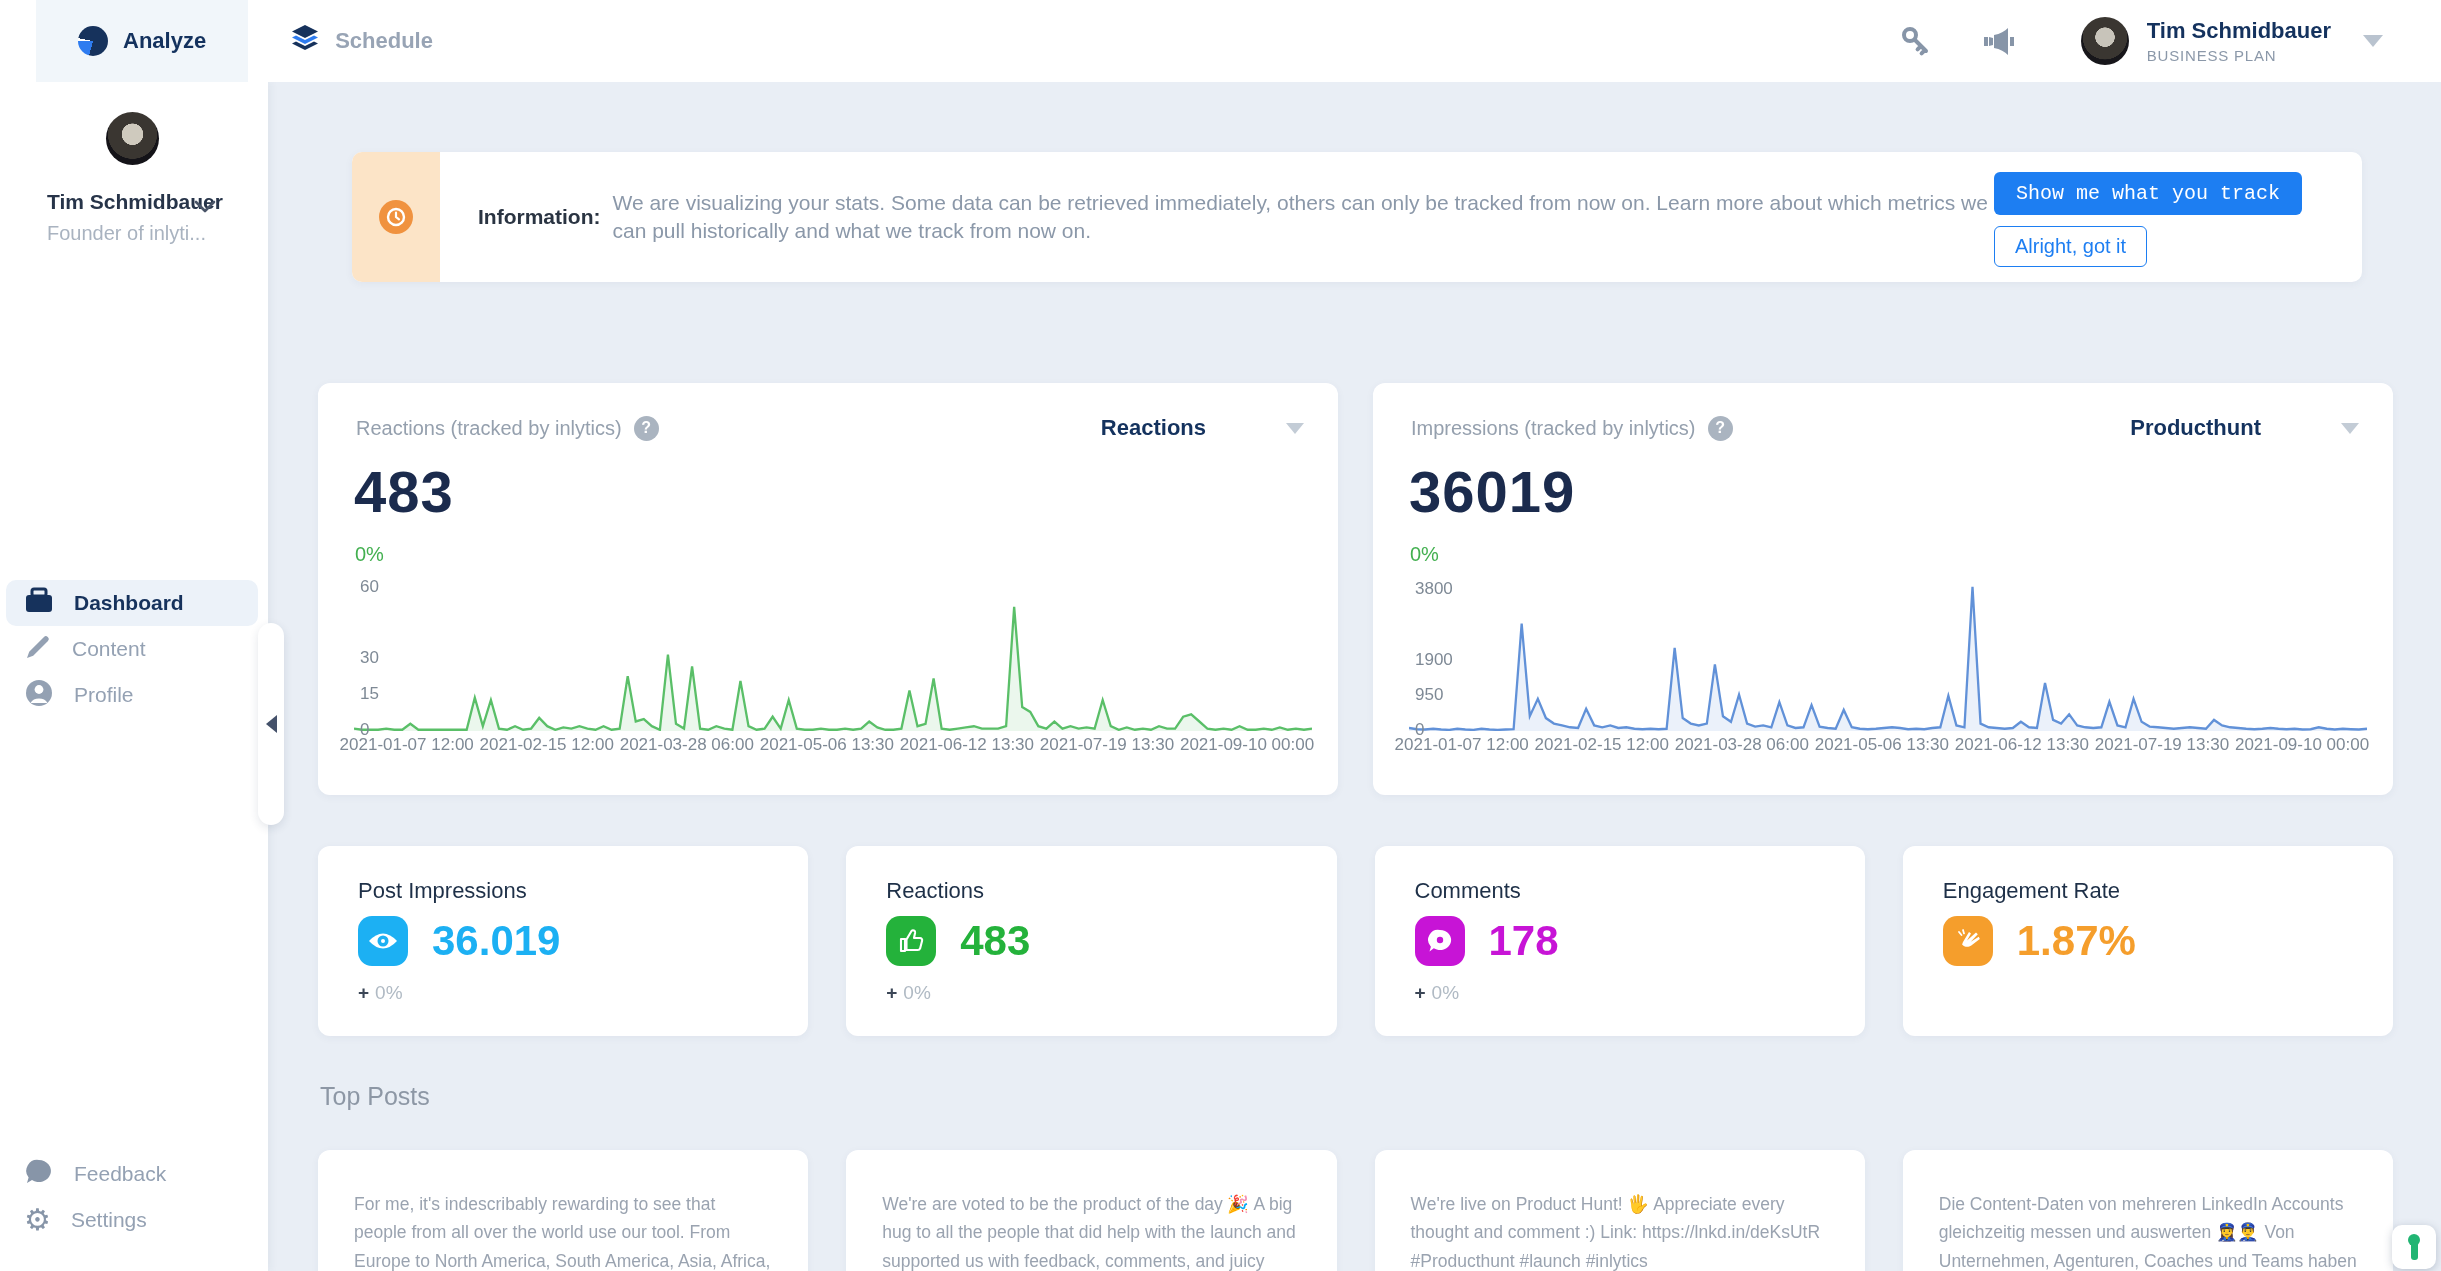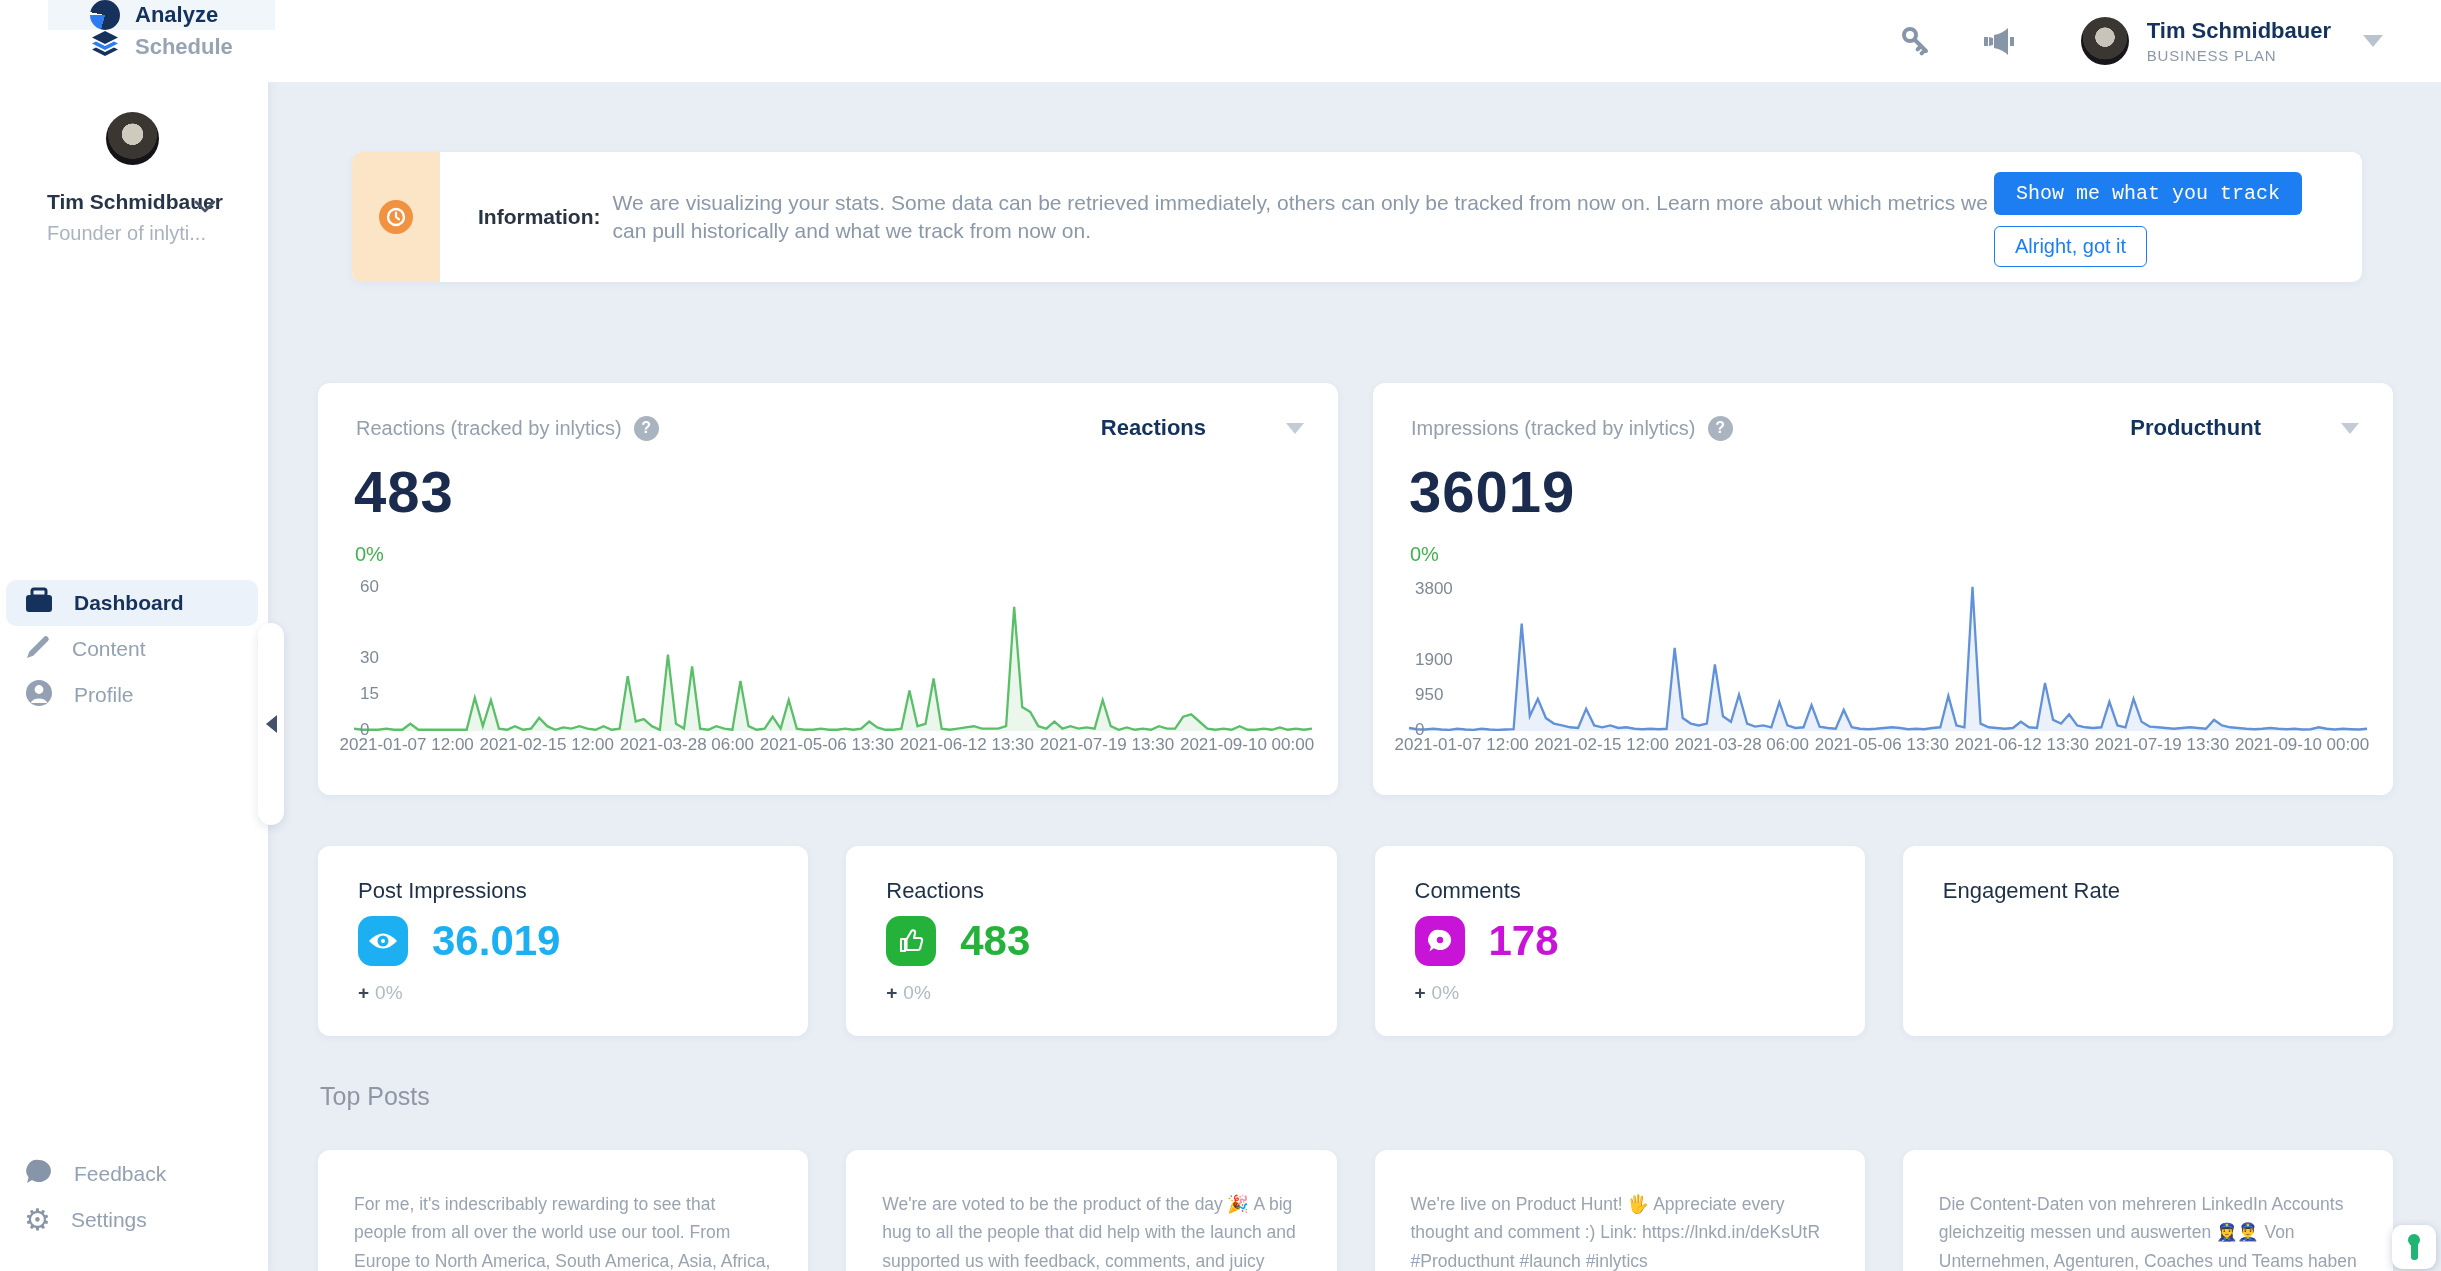--- a/index.html
+++ b/index.html
@@ -7,21 +7,21 @@
   body { font-family:"Liberation Sans","DejaVu Sans",sans-serif; background:#e9eef5; position:relative; }
 
   
   .navbar { position:absolute; top:0; left:0; width:2441px; height:82px; background:#fff; display:flex; align-items:stretch; z-index:30; }
   .brand { display:flex; align-items:center; padding-left:48px; }
   .logo { width:50px; height:50px; position:relative; margin-right:18px; }
   .logo .sq-back { position:absolute; left:6px; top:4px; width:38px; height:42px; background:#35c1ee; border-radius:7px; transform:rotate(10deg); }
   .logo .sq-front { position:absolute; left:2px; top:2px; width:38px; height:44px; background:#16325c; border-radius:7px; transform:rotate(-6deg); display:flex; align-items:center; justify-content:center; }
   .brand-name { font-size:30px; font-weight:bold; color:#14325e; letter-spacing:.5px; }
   .admin-badge { margin-left:28px; background:#1d7ef2; color:#fff; font-size:16px; padding:7px 16px; border-radius:6px; font-weight:bold; }
-  .tabs { display:flex; margin-left:48px;flex-direction:column; }
+  .tabs { display:flex; margin-left:36px; }
   .tab { display:flex; align-items:center; gap:15px; padding:0 42px; font-size:22px; font-weight:bold; color:#98a4b5; cursor:pointer; }
   .tab.active { background:#f1f6fa; color:#14325e; }
   .pie-icon { width:30px; height:30px; border-radius:50%; background:conic-gradient(from 195deg,#2e7cf0 0deg 75deg,#ffffff 75deg 86deg,#16325c 86deg 360deg); }
   .nav-right { margin-left:auto; display:flex; align-items:center; padding-right:58px; gap:40px; }
   .icon-btn { width:42px; height:42px; display:flex; align-items:center; justify-content:center; cursor:pointer; }
   .user-chip { display:flex; align-items:center; gap:18px; margin-left:22px; cursor:pointer; }
   .avatar-s { width:48px; height:48px; border-radius:50%; background:radial-gradient(circle at 50% 42%, #c8c4ba 0 26%, #3a3631 27% 60%, #17161a 61%); }
   .user-name { font-size:22px; font-weight:bold; color:#14325e; line-height:1.2; }
   .user-plan { font-size:15px; color:#8b98a9; letter-spacing:.8px; margin-top:3px; }
   .tri-down { width:0; height:0; border-left:10px solid transparent; border-right:10px solid transparent; border-top:12px solid #b9c3cf; margin-left:14px; }
@@ -321,20 +321,29 @@
               <circle cx="13" cy="12" r="3.2" fill="#c714d6"></circle>
             </svg>
         </span>
         <span class="stat-value" style="color:#c714d6">178</span>
       </div>
       <div class="stat-change"><span>+</span><span class="pct">0%</span></div>
     </div>
 
     <div class="stat-card">
       <div class="stat-title">Engagement Rate</div>
+      <div class="stat-main">
+        <span class="stat-icon" style="background:#f59e2c">
+          <svg width="26" height="26" viewBox="0 0 26 26">
+              <path d="M8 14 L14 4 l2 1.4 -4 7 9-8 1.8 1.8 -7 7.5 8-5 1 2.2 -8.5 6.5 c-3 2.2-7 1.8-9.2-1z" fill="#fff"></path>
+              <path d="M4 4 l2.5 3 M8 2 l1 3.4" stroke="#fff" stroke-width="1.8" stroke-linecap="round"></path>
+            </svg>
+        </span>
+        <span class="stat-value" style="color:#f59e2c">1.87%</span>
+      </div>
       <div class="stat-change"><span></span><span class="pct"></span></div>
     </div>
   </div>
 
   <div class="top-posts-title">Top Posts</div>
   <div class="posts-row">
     <div class="post-card">
       <div class="post-text">For me, it's indescribably rewarding to see that people from all over the world use our tool.  From Europe to North America, South America, Asia, Africa, and even on remote places like Island. Everything started simple. A rough prototype was made by Florian and me. Done on the sidetrack. Today, we are looking back at over 6600 people that have active accounts on our application, and a dedicated legal entity to support the future</div>
     </div>
     <div class="post-card">

